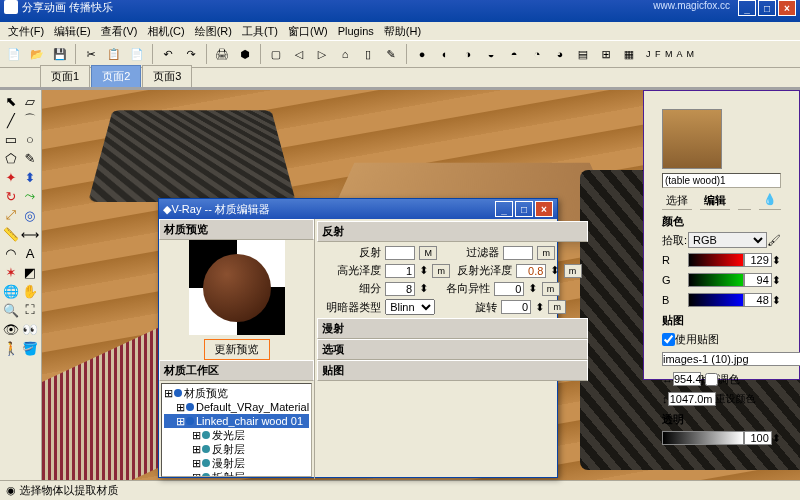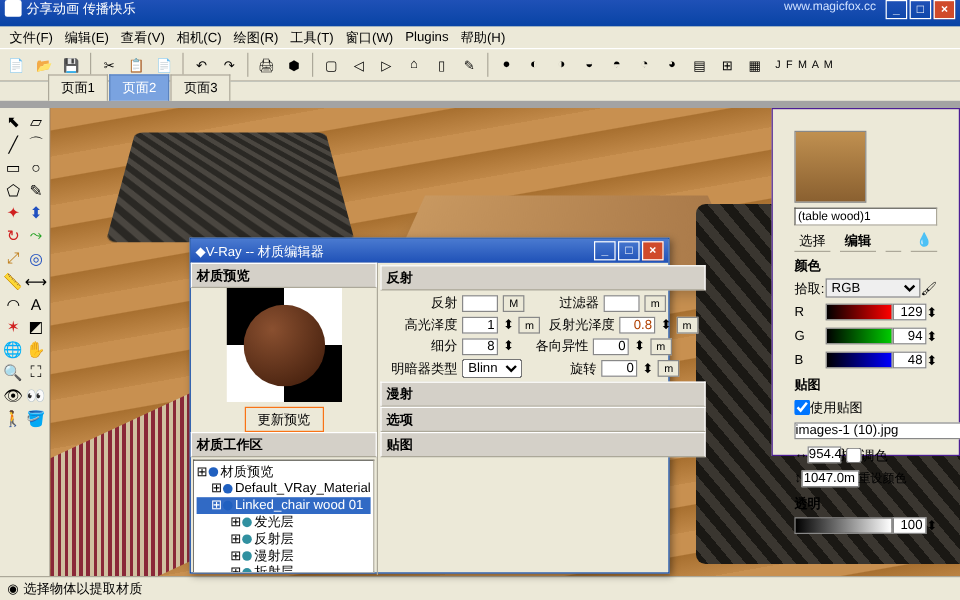--- a/index.html
+++ b/index.html
@@ -8,21 +8,21 @@
 .titlebar .icon { width:14px; height:14px; background:#fff; margin-right:4px; border-radius:2px; }
 .titlebar .t { flex:1; }
 .titlebar .url { color:#cfe0ff; font-size:10px; margin-right:6px; }
 .wbtn { width:18px; height:16px; margin-left:2px; border:1px solid #fff; display:flex; align-items:center; justify-content:center; font-size:10px; font-weight:bold; color:#fff; }
 .wclose { background:#d04a2a; }
 .menubar { height:18px; background:#ece9d8; display:flex; align-items:center; padding:0 4px; gap:2px; color:#000; }
 .menubar span { padding:1px 4px; }
 .toolbar { height:28px; background:#ece9d8; border-top:1px solid #fff; border-bottom:1px solid #aca899; display:flex; align-items:center; padding:0 4px; gap:3px; }
 .tbtn { width:20px; height:20px; display:flex; align-items:center; justify-content:center; border:1px solid transparent; }
 .tsep { width:1px; height:20px; background:#aca899; margin:0 2px; }
-.tabbar { height:22px; background:#ece9d8; display:flex; align-items:end; padding-left:40px; gap:1px; border-bottom:6px solid #a3a3a3; }
+.tabbar { height:22px; background:#ece9d8; display:flex; align-items:end; padding-left:40px; gap:1px; border-bottom:3px solid #a3a3a3; }
 .tab { padding:3px 10px; background:#ece9d8; border:1px solid #aca899; border-bottom:none; font-size:11px; }
 .tab.active { background:#7aa3e0; color:#fff; border-color:#5a83c0; }
 .workspace { position:absolute; top:90px; left:0; right:0; bottom:20px; display:flex; }
 .lefttools { width:42px; background:#ece9d8; border-right:1px solid #aca899; display:flex; flex-wrap:wrap; padding:2px; gap:1px; align-content:flex-start; }
 .ltool { width:18px; height:18px; display:flex; align-items:center; justify-content:center; font-size:13px; }
 .viewport { flex:1; background:linear-gradient(160deg,#b87840 0%,#8a5428 30%,#a87545 60%,#7a5030 100%); position:relative; overflow:hidden; }
 .floor { position:absolute; inset:0; background:
   repeating-linear-gradient(170deg,#c89050 0,#c89050 18px,#a87030 19px,#c08848 40px),
   linear-gradient(#b07838,#8a5828); }
 .chair1 { position:absolute; left:60px; top:-10px; width:180px; height:140px; background:

